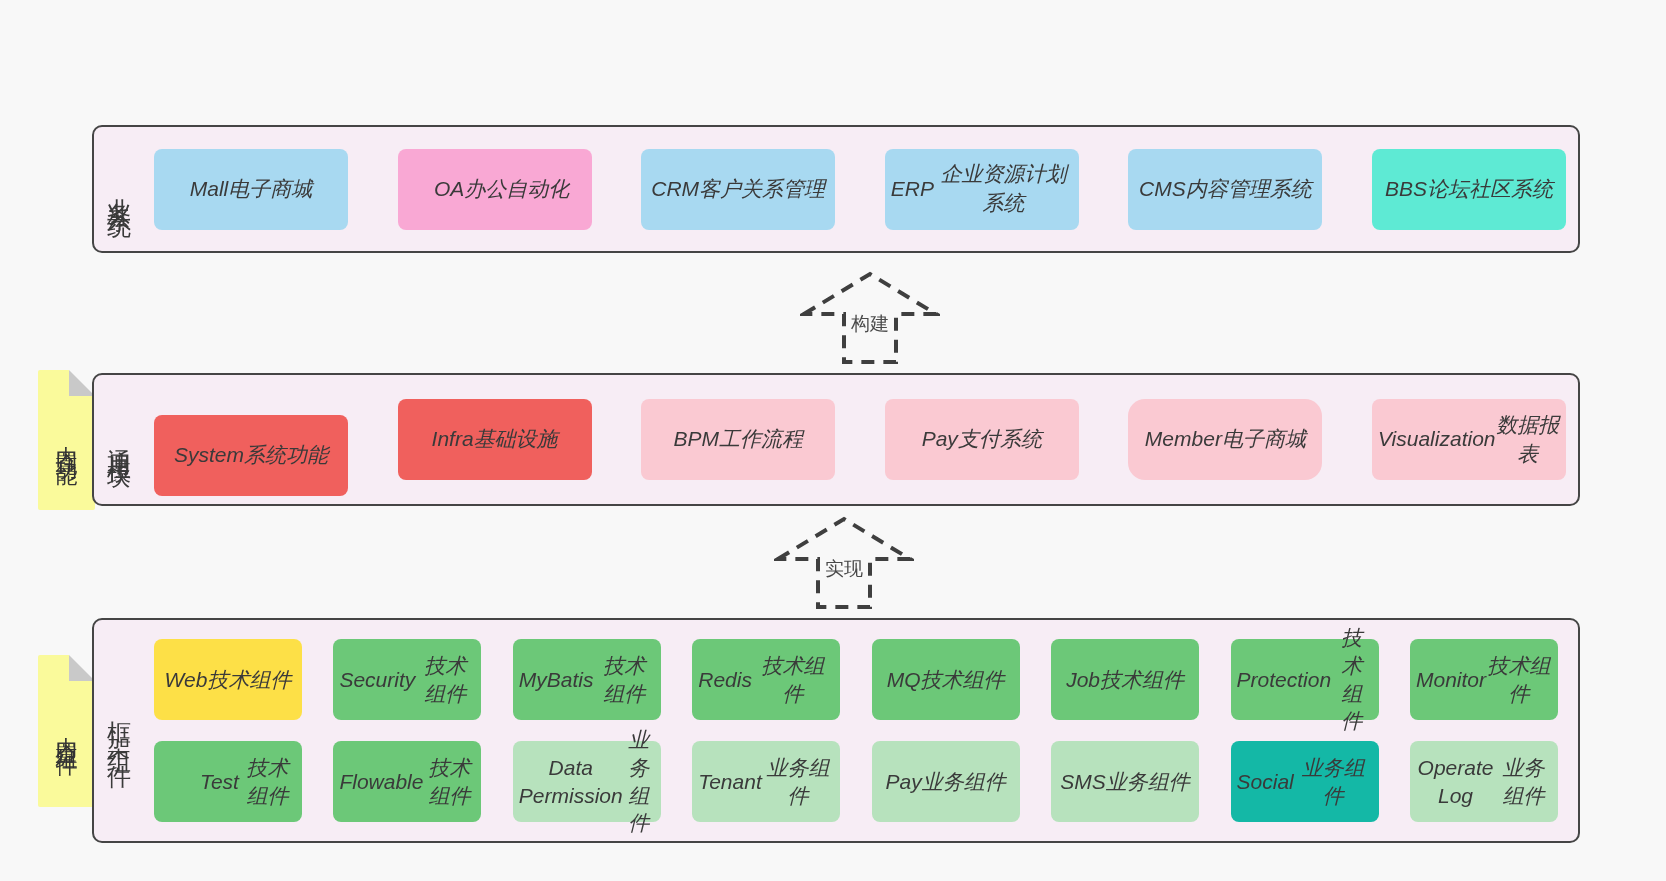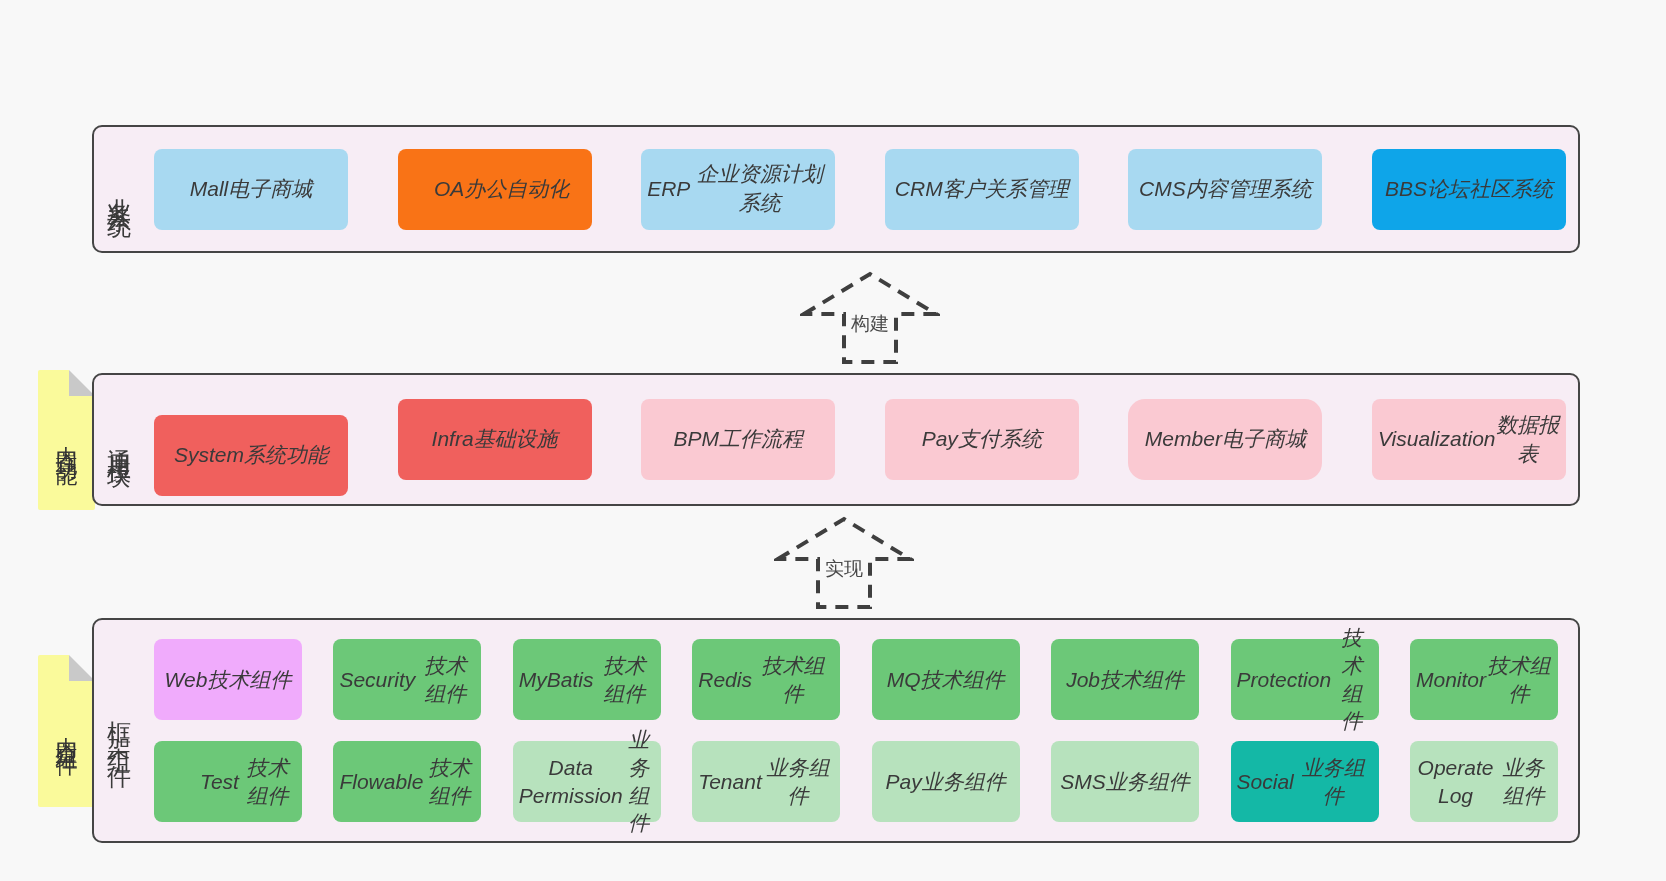--- a/index.html
+++ b/index.html
@@ -113,37 +113,37 @@
     <span class="alabel">实现</span>
   </div>
 
   <div class="section" id="sec-business">
     <div class="vlabel">业务系统</div>
     <div class="boxes">
       <div class="box w" style="background: rgb(168, 217, 241);">
         <div>Mall</div>
         <div>电子商城</div>
       </div>
-      <div class="box w" style="background: #f97316; padding-left: 20px;">
+      <div class="box w" style="background: #f9a8d4; padding-left: 20px;">
         <div>OA</div>
         <div>办公自动化</div>
       </div>
       <div class="box w" style="background: rgb(168, 217, 241);">
+        <div>CRM</div>
+        <div>客户关系管理</div>
+      </div>
+      <div class="box w" style="background: rgb(168, 217, 241);">
         <div>ERP</div>
         <div>企业资源计划系统</div>
       </div>
       <div class="box w" style="background: rgb(168, 217, 241);">
-        <div>CRM</div>
-        <div>客户关系管理</div>
-      </div>
-      <div class="box w" style="background: rgb(168, 217, 241);">
         <div>CMS</div>
         <div>内容管理系统</div>
       </div>
-      <div class="box w" style="background: #0ea5e9;">
+      <div class="box w" style="background: #5eead4;">
         <div>BBS</div>
         <div>论坛社区系统</div>
       </div>
     </div>
   </div>
 
   <div class="section" id="sec-modules">
     <div class="vlabel">通用模块</div>
     <div class="boxes">
       <div class="box w" style="background: rgb(240, 96, 93); margin-top: 32px;">
@@ -170,21 +170,21 @@
         <div>Visualization</div>
         <div>数据报表</div>
       </div>
     </div>
   </div>
 
   <div class="section" id="sec-framework">
     <div class="vlabel">框架组件</div>
     <div class="rows">
       <div class="row">
-        <div class="box s" style="background: #f0abfc;">
+        <div class="box s" style="background: #fde047;">
           <div>Web</div>
           <div>技术组件</div>
         </div>
         <div class="box s" style="background: rgb(108, 200, 120);">
           <div>Security</div>
           <div>技术组件</div>
         </div>
         <div class="box s" style="background: rgb(108, 200, 120);">
           <div>MyBatis</div>
           <div>技术组件</div>

